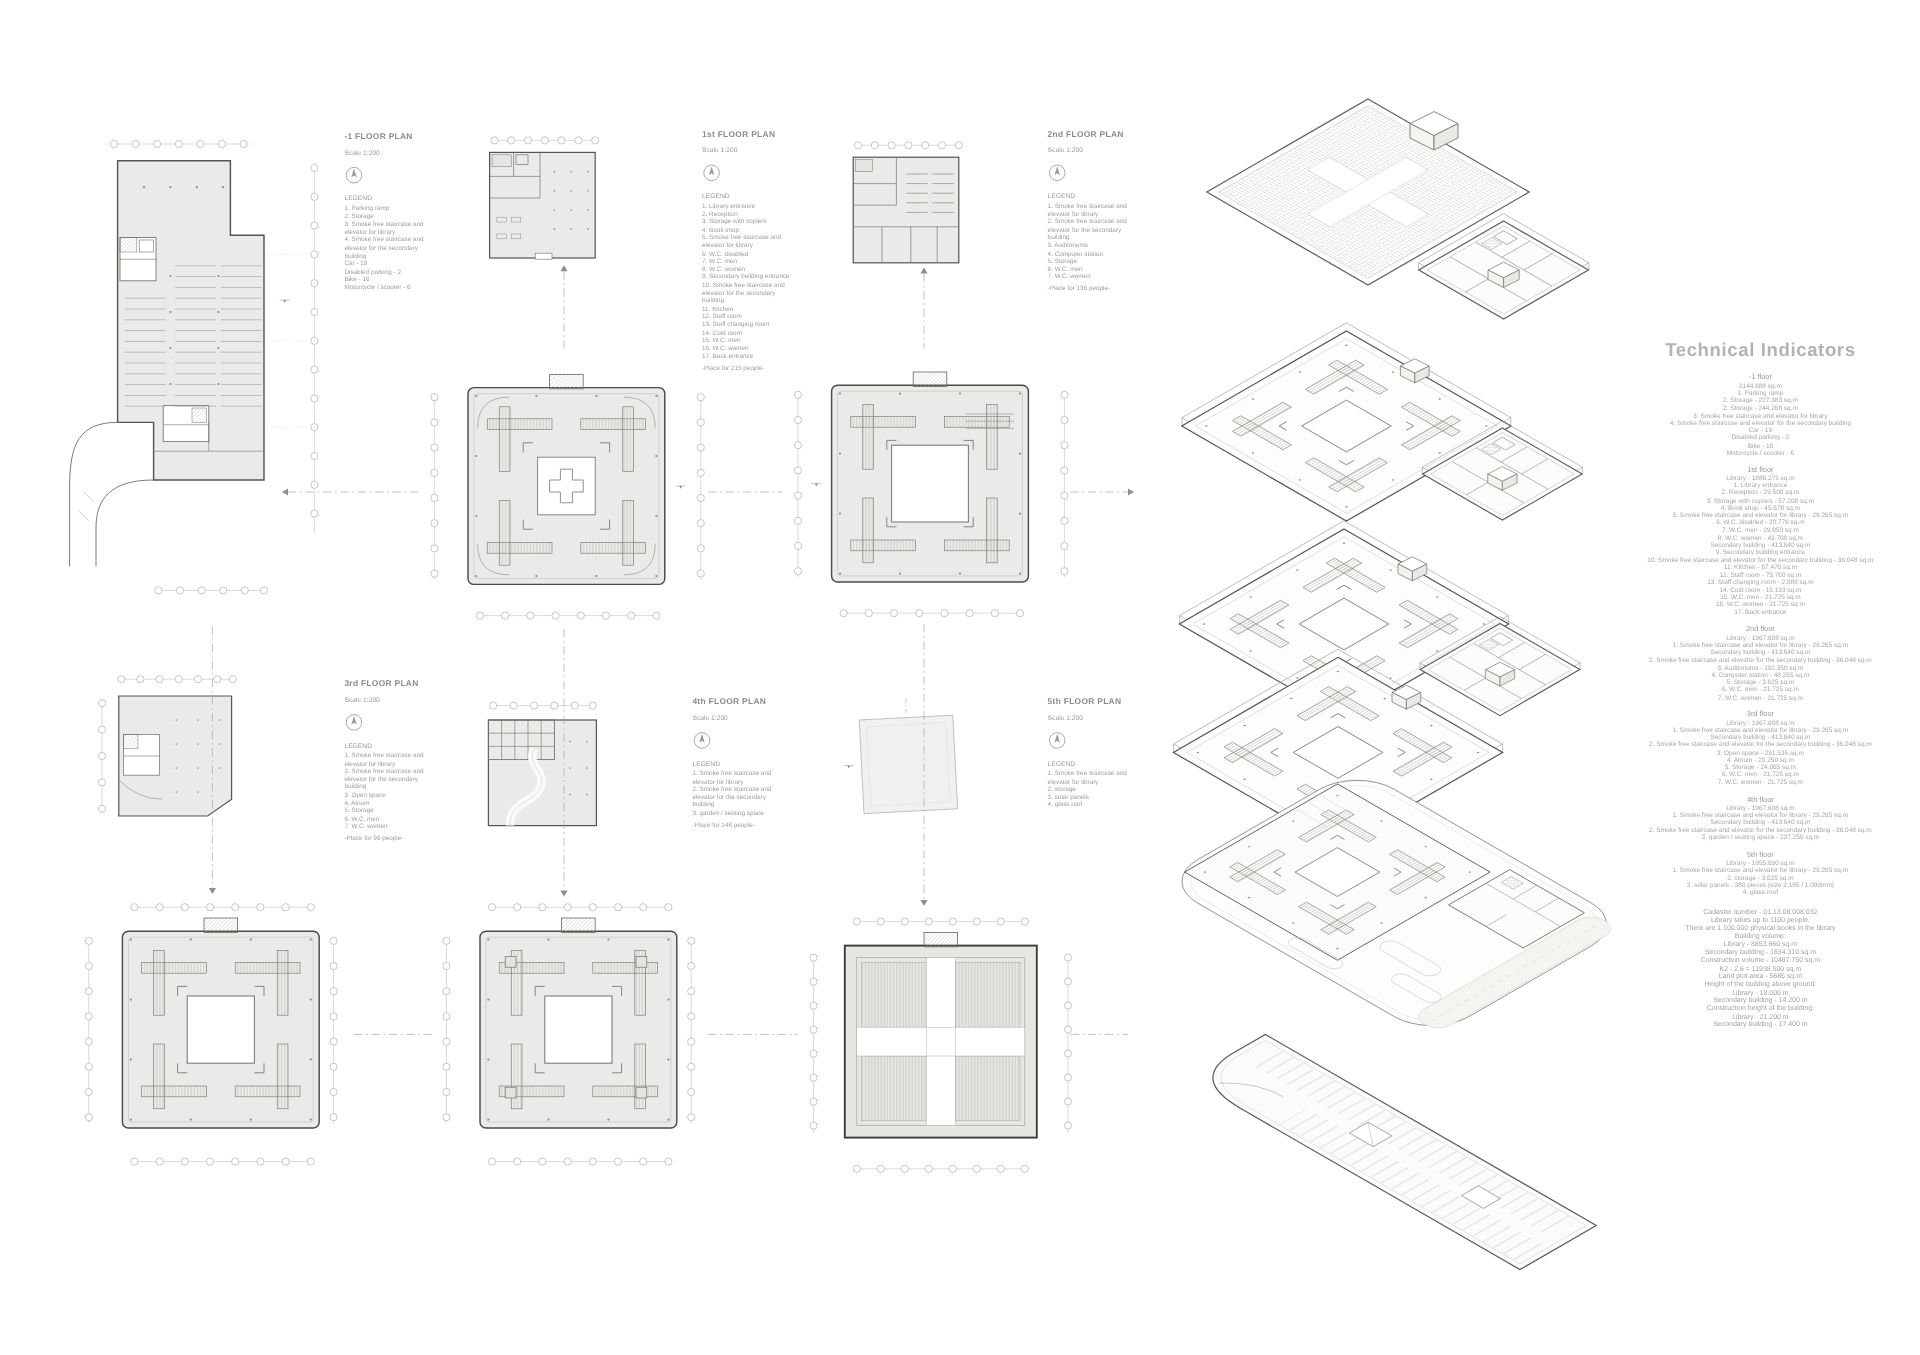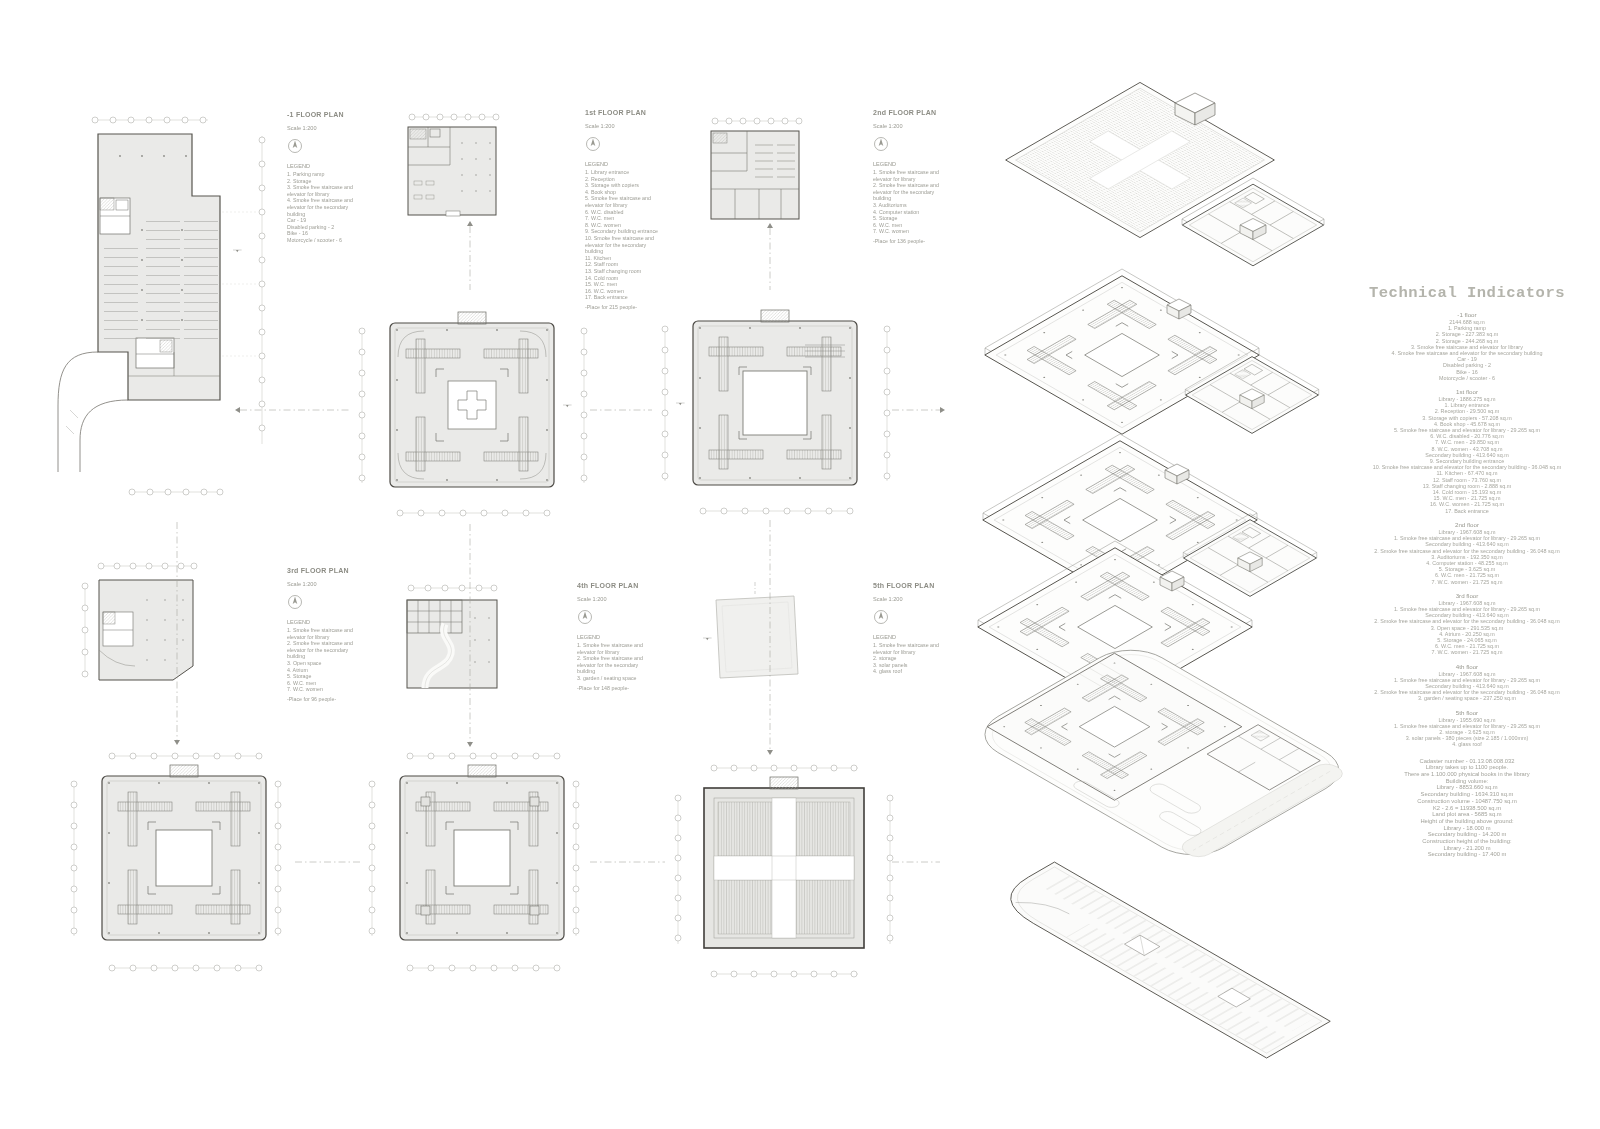--- a/index.html
+++ b/index.html
@@ -13,21 +13,21 @@
   .tb{position:absolute;width:76px;color:#96968e;}
   .tb-title{font-size:7px;font-weight:700;letter-spacing:.25px;color:#8c8c84;}
   .tb-scale{font-size:5.6px;margin-top:7px;color:#9a9a92;}
   .north{margin-top:7px;height:16px;}
   .tb-legend-label{font-size:5.6px;margin-top:9px;color:#9a9a92;}
   .tb-legend{margin-top:2px;}
   .tb-legend .ln{font-size:5.3px;line-height:6.6px;color:#9d9d95;}
   .tb-note{font-size:5.3px;margin-top:3px;color:#9d9d95;}
   
   .tech{position:absolute;left:1338px;top:284px;width:258px;text-align:center;}
-  .tech-title{font-size:15.5px;font-weight:600;letter-spacing:.5px;color:#b4b4ac;margin-bottom:9px;font-family:Liberation Mono, monospace;}
+  .tech-title{font-size:15.5px;font-weight:600;letter-spacing:.5px;color:#b4b4ac;margin-bottom:9px;}
   .tsec{margin-top:7px;}
   .thead{font-size:6.2px;color:#98988f;}
   .tlines{margin-top:1px;}
   .tlines .ln{font-size:5.4px;line-height:6.2px;color:#a6a69e;}
   .tsum{margin-top:10px;}
   .tsum .ln{font-size:5.8px;line-height:6.7px;color:#a2a29a;}
 </style>
 </head>
 <body>
 

